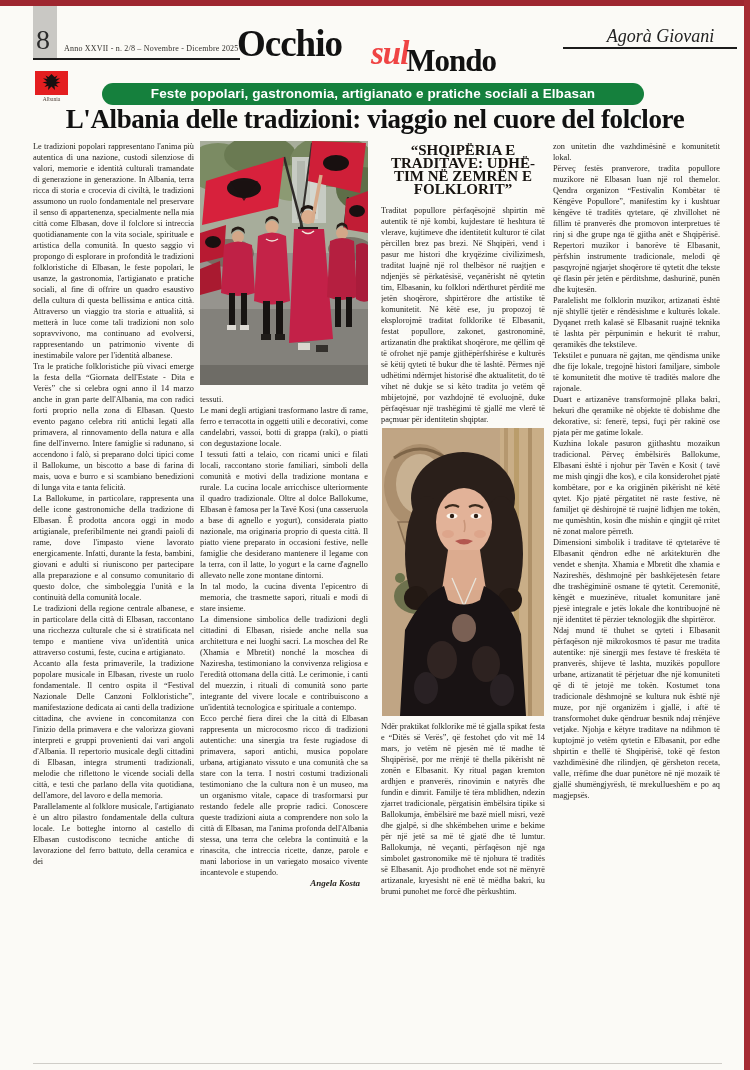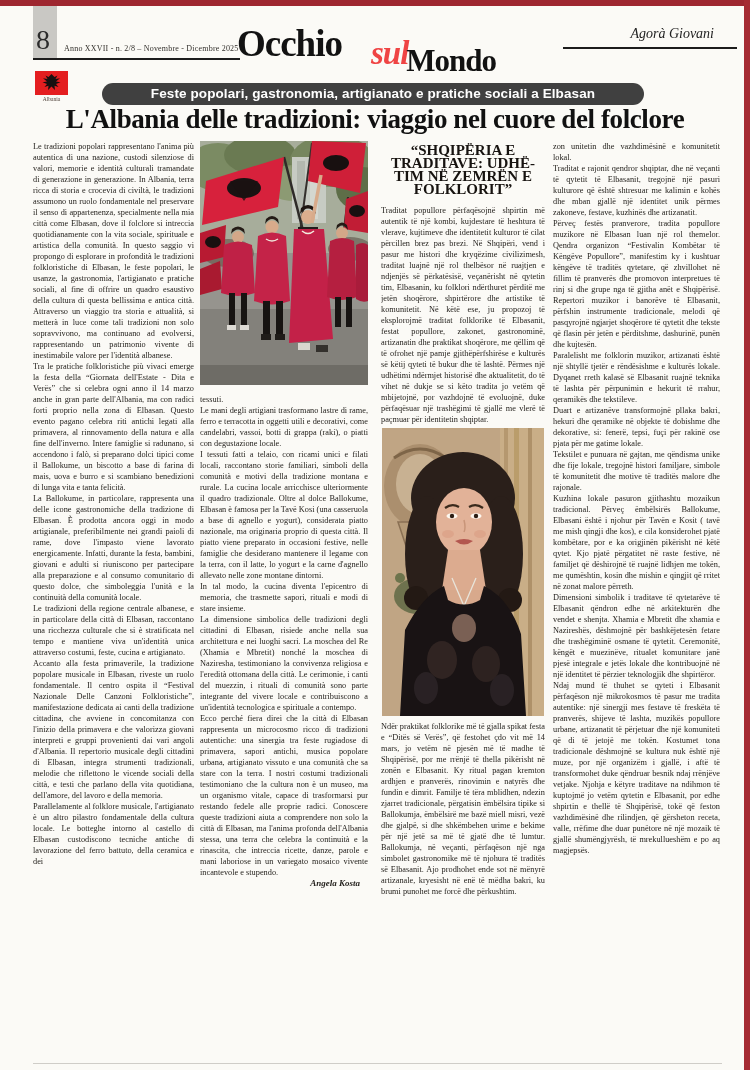--- a/index.html
+++ b/index.html
@@ -9,25 +9,25 @@
   .strip-right{position:absolute;right:0;top:0;width:6px;height:1070px;background:#a52b33;}
   .gray-tab{position:absolute;left:33px;top:6px;width:24px;height:52px;background:#c9c8c4;}
   .page-num{position:absolute;left:36px;top:24px;font-size:28px;color:#2c2c2c;font-family:"Liberation Serif",serif;}
   .issue-line{position:absolute;left:64px;top:44px;font-size:8px;color:#33302c;letter-spacing:.2px;}
   .rule-left{position:absolute;left:33px;top:58px;width:207px;height:2px;background:#1c1c1c;}
   .rule-right{position:absolute;left:563px;top:47px;width:174px;height:2px;background:#1c1c1c;}
   .masthead{position:absolute;left:237px;top:22px;white-space:nowrap;font-family:"Liberation Serif",serif;}
   .mh1{font-size:37px;font-weight:bold;color:#121212;letter-spacing:-1px;}
   .mh2{font-size:33px;font-weight:bold;font-style:italic;color:#ef4444;position:relative;top:8px;left:-3px;letter-spacing:-1px;margin-left:32px;}
   .mh3{font-size:31px;font-weight:bold;color:#121212;position:relative;top:15px;left:-5px;letter-spacing:-1px;margin-top:48px;}
-  .section-name{position:absolute;left:537px;top:26px;width:177px;text-align:right;font-style:italic;font-size:14px;color:#222;}
+  .section-name{position:absolute;left:572px;top:26px;width:177px;text-align:center;font-style:italic;font-size:18px;color:#222;}
   .flag-box{position:absolute;left:35px;top:71px;width:33px;height:24px;}
   .flag-caption{position:absolute;left:31px;top:96px;width:41px;text-align:center;font-size:5.5px;color:#4a3c34;}
   .kicker{position:absolute;left:102px;top:83px;width:542px;height:22px;line-height:22px;
-          background:#404040;border-radius:11px;color:#fff;text-align:center;
+          background:#15803d;border-radius:11px;color:#fff;text-align:center;
           font-family:"Liberation Sans",sans-serif;font-weight:bold;font-size:13.5px;letter-spacing:.1px;}
   .headline{position:absolute;left:20px;top:104px;width:710px;text-align:center;
             font-size:27px;font-weight:bold;color:#111;letter-spacing:-.4px;}
   .col{position:absolute;top:141px;height:924px;overflow:hidden;font-size:8.3px;line-height:11px;
        text-align:justify;hyphens:auto;-webkit-hyphens:auto;}
   .col p{margin:0;}
   .col1{left:33px;width:161px;}
   .col2{left:200px;width:168px;}
   .col3{left:381px;width:164px;}
   .col4{left:553px;width:167px;}
@@ -196,24 +196,23 @@
       <ellipse cx="104" cy="236" rx="14" ry="18" fill="#47362f" opacity=".45"></ellipse>
       <ellipse cx="82" cy="200" rx="12" ry="14" fill="#caa188" opacity=".55"></ellipse>
       <ellipse cx="44" cy="260" rx="12" ry="16" fill="#2d2628" opacity=".8"></ellipse>
       <ellipse cx="120" cy="262" rx="12" ry="16" fill="#2d2628" opacity=".8"></ellipse>
     </svg>
     <p>Ndër praktikat folklorike më të gjalla spikat festa e “Ditës së Verës”, që festohet çdo vit më 14 mars, jo vetëm në pjesën më të madhe të Shqipërisë, por me rrënjë të thella pikërisht në zonën e Elbasanit. Ky ritual pagan kremton ardhjen e pranverës, rinovimin e natyrës dhe fundin e dimrit. Familje të tëra mblidhen, ndezin zjarret tradicionale, përgatisin ëmbëlsira tipike si Ballokumja, ëmbëlsirë me bazë miell misri, vezë dhe gjalpë, si dhe shkëmbehen urime e bekime për një jetë sa më të gjatë dhe të lumtur. Ballokumja, në veçanti, përfaqëson një nga simbolet gastronomike më të njohura të traditës së Elbasanit. Ajo prodhohet ende sot në mënyrë artizanale, kryesisht në enë të mëdha bakri, ku brumi punohet me forcë dhe përkushtim.</p>
   </div>
 
   <div class="col col4" lang="sq">
     <p>zon unitetin dhe vazhdimësinë e komunitetit lokal.</p>
-    <p>Traditat e rajonit qendror shqiptar, dhe në veçanti të qytetit të Elbasanit, tregojnë një pasuri kulturore që është shtresuar me kalimin e kohës dhe mban gjallë një identitet unik përmes zakoneve, festave, kuzhinës dhe artizanatit.</p>
     <p>Përveç festës pranverore, tradita popullore muzikore në Elbasan luan një rol themelor. Qendra organizon “Festivalin Kombëtar të Këngëve Popullore”, manifestim ky i kushtuar këngëve të traditës qytetare, që zhvillohet në fillim të pranverës dhe promovon interpretues të rinj si dhe grupe nga të gjitha anët e Shqipërisë. Repertori muzikor i banorëve të Elbasanit, përfshin instrumente tradicionale, melodi që pasqyrojnë ngjarjet shoqërore të qytetit dhe tekste që flasin për jetën e përditshme, dashurinë, punën dhe kujtesën.</p>
     <p>Paralelisht me folklorin muzikor, artizanati është një shtyllë tjetër e rëndësishme e kulturës lokale. Dyqanet rreth kalasë së Elbasanit ruajnë teknika të lashta për përpunimin e hekurit të rrahur, qeramikës dhe tekstileve.</p>
+    <p>Tekstilet e punuara në gajtan, me qëndisma unike dhe fije lokale, tregojnë histori familjare, simbole të komunitetit dhe motive të traditës malore dhe rajonale.</p>
     <p>Duart e artizanëve transformojnë pllaka bakri, hekuri dhe qeramike në objekte të dobishme dhe dekorative, si: fenerë, tepsi, fuçi për rakinë ose pjata për me gatime lokale.</p>
-    <p>Tekstilet e punuara në gajtan, me qëndisma unike dhe fije lokale, tregojnë histori familjare, simbole të komunitetit dhe motive të traditës malore dhe rajonale.</p>
     <p>Kuzhina lokale pasuron gjithashtu mozaikun tradicional. Përveç ëmbëlsirës Ballokume, Elbasani është i njohur për Tavën e Kosit ( tavë me mish qingji dhe kos), e cila konsiderohet pjatë kombëtare, por e ka origjinën pikërisht në këtë qytet. Kjo pjatë përgatitet në raste festive, në familjet që dëshirojnë të ruajnë lidhjen me tokën, me qumështin, kosin dhe mishin e qingjit që rritet në zonat malore përreth.</p>
     <p>Dimensioni simbolik i traditave të qytetarëve të Elbasanit qëndron edhe në arkitekturën dhe vendet e shenjta. Xhamia e Mbretit dhe xhamia e Nazireshës, dëshmojnë për bashkëjetesën fetare dhe trashëgiminë osmane të qytetit. Ceremonitë, këngët e muezinëve, ritualet komunitare janë pjesë integrale e jetës lokale dhe kontribuojnë në një identitet të përzier teknologjik dhe shpirtëror.</p>
     <p>Ndaj mund të thuhet se qyteti i Elbasanit përfaqëson një mikrokosmos të pasur me tradita autentike: një sinergji mes festave të freskëta të pranverës, shijeve të lashta, muzikës popullore urbane, artizanatit të përjetuar dhe një komuniteti që di të jetojë me tokën. Kostumet tona tradicionale dëshmojnë se kultura nuk është një muze, por një organizëm i gjallë, i aftë të transformohet duke qëndruar besnik ndaj rrënjëve vetjake. Njohja e këtyre traditave na ndihmon të kuptojmë jo vetëm qytetin e Elbasanit, por edhe shpirtin e thellë të Shqipërisë, tokë që feston vazhdimësinë dhe rilindjen, që gërsheton receta, valle, rrëfime dhe duar punëtore në një mozaik të gjallë shumëngjyrësh, të mrekullueshëm e po aq magjepsës.</p>
   </div>
 
   <div class="bottom-rule"></div>
 </div>
 
 </body></html>

